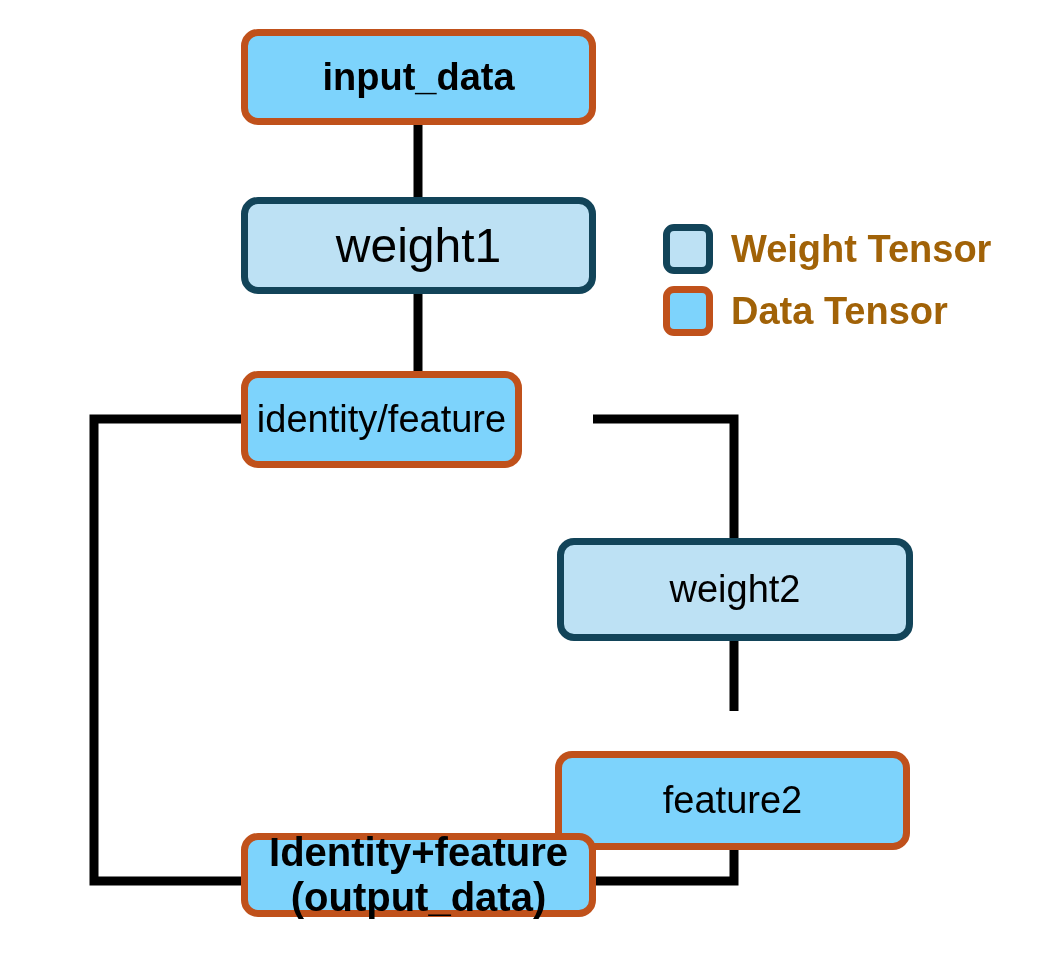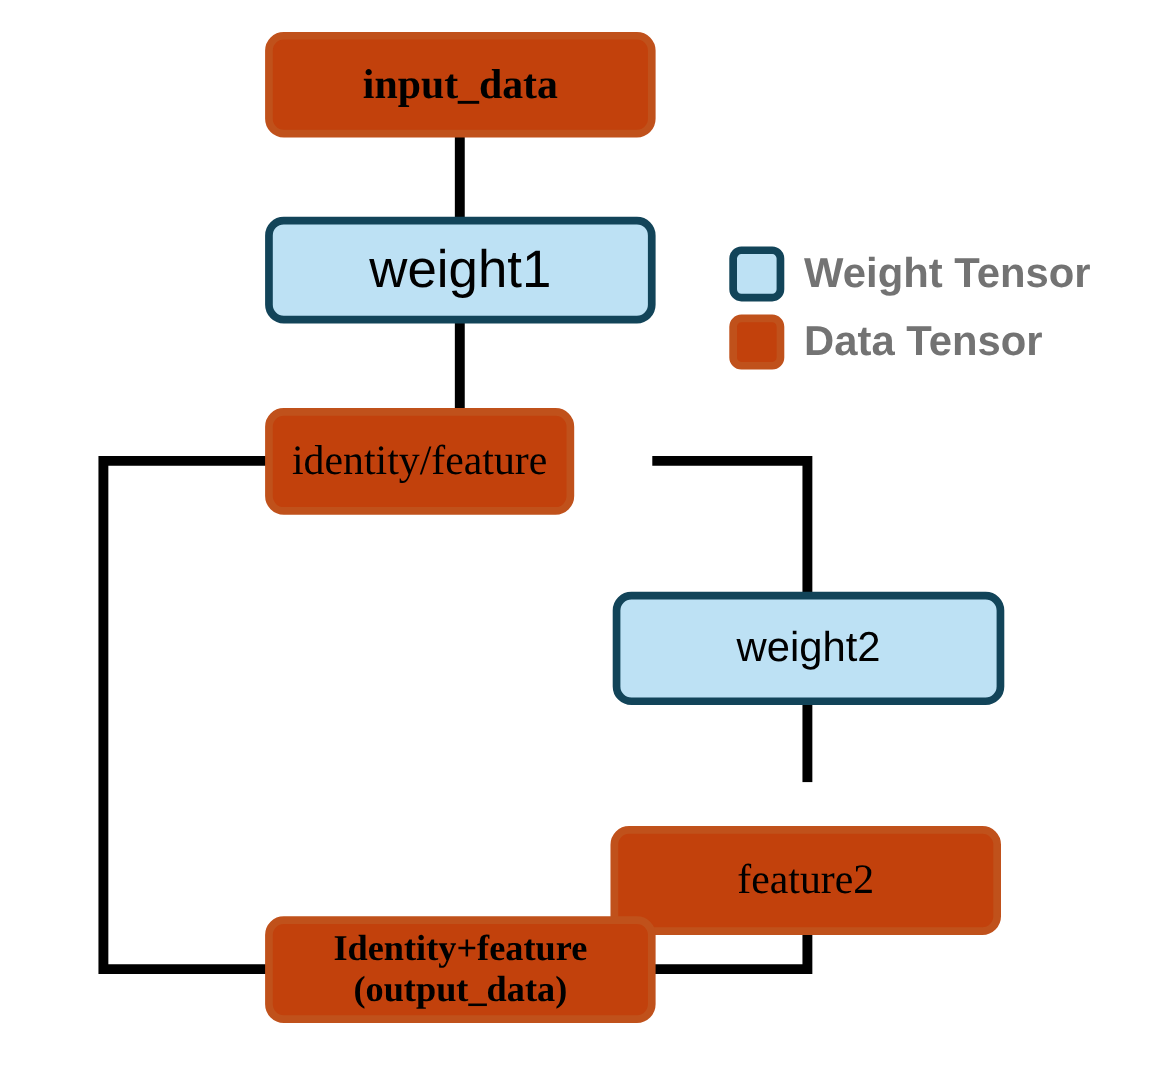--- a/index.html
+++ b/index.html
@@ -38,36 +38,35 @@
     color: #000000;
     line-height: 1.12;
     z-index: 3;
   }
   .node-label {
     display: block;
     width: 100%;
     white-space: pre-line;
   }
   .data-tensor {
-    background: #c2410c;
+    background: #7dd3fc;
     border-color: #C0511B;
-    font-family: Liberation Serif, serif;
   }
   .weight-tensor {
     background: #BDE1F4;
     border-color: #124459;
   }
 
   
   #node-input-data    { left: 241px; top: 29px;  width: 355px; height: 96px;  font-size: 38px; font-weight: 700; }
   #node-weight1       { left: 241px; top: 197px; width: 355px; height: 97px;  font-size: 48px; font-weight: 400; }
   #node-identity-feature { left: 241px; top: 371px; width: 281px; height: 97px; font-size: 38px; font-weight: 400; }
   #node-weight2       { left: 557px; top: 538px; width: 356px; height: 103px; font-size: 38px; font-weight: 400; justify-content: flex-end; }
   #node-feature2      { left: 555px; top: 708px; width: 355px; height: 99px;  font-size: 38px; font-weight: 400; margin-top: 43px; }
-  #node-output-data   { left: 241px; top: 833px; width: 355px; height: 97px;  font-size: 33px; font-weight: 700; }
+  #node-output-data   { left: 241px; top: 833px; width: 355px; height: 84px;  font-size: 40px; font-weight: 700; }
 
   
   #legend {
     position: absolute;
     left: 663px;
     top: 218px;
     z-index: 4;
   }
   .legend-row {
     display: flex;
@@ -80,21 +79,21 @@
     height: 50px;
     border-radius: 11px;
     border-style: solid;
     border-width: 7px;
     flex: 0 0 auto;
   }
   .legend-text {
     margin-left: 18px;
     font-size: 38px;
     font-weight: 700;
-    color: #737373;
+    color: #a16207;
     white-space: nowrap;
   }
 </style>
 </head>
 <body>
 
 <div id="canvas">
 
   <svg id="connectors" viewBox="0 0 1057 968" width="1057" height="968" aria-hidden="true">
 

